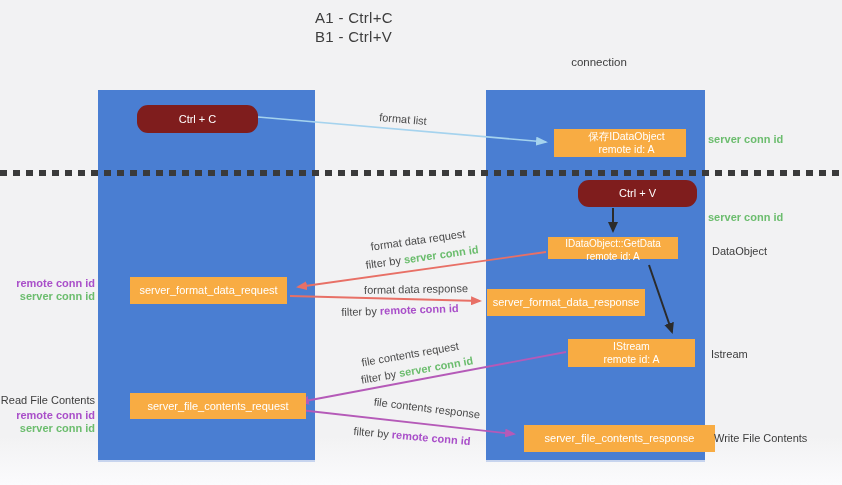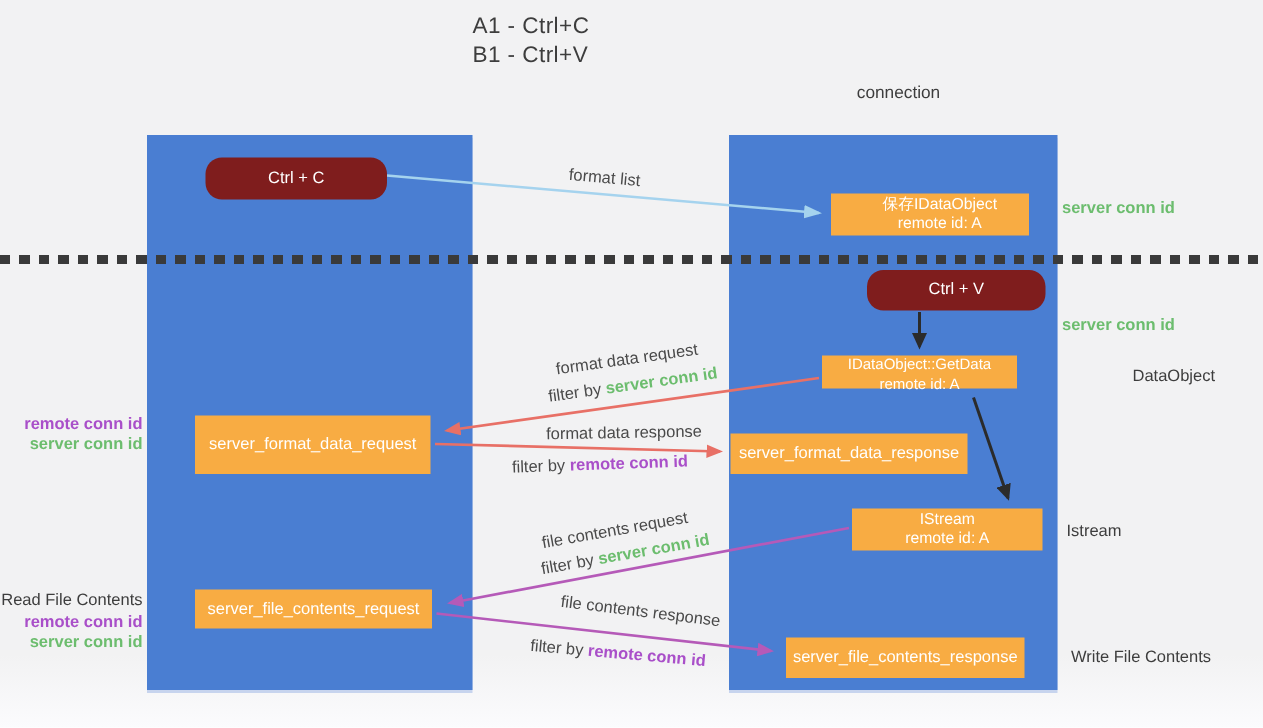--- a/index.html
+++ b/index.html
@@ -102,38 +102,38 @@
 
 <div class="box green" style="left:554px;top:180px;width:119px;height:27px;margin-left:24px;">
   <div>Ctrl + V</div>
 </div>
 
 <div class="box orange" style="left:548px;top:237px;width:130px;height:22px;font-size:10px;justify-content:space-between;">
   <div>IDataObject::GetData</div>
   <div>remote id: A</div>
 </div>
 
-<div class="box orange" style="left:130px;top:277px;width:157px;height:39px;">
+<div class="box orange" style="left:130px;top:277px;width:157px;height:27px;">
   <div>server_format_data_request</div>
 </div>
 
 <div class="box orange" style="left:487px;top:289px;width:158px;height:27px;">
   <div>server_format_data_response</div>
 </div>
 
 <div class="box orange" style="left:568px;top:339px;width:127px;height:28px;font-size:10.5px;">
   <div>IStream</div>
   <div>remote id: A</div>
 </div>
 
-<div class="box orange" style="left:130px;top:393px;width:158px;height:26px;">
+<div class="box orange" style="left:130px;top:393px;width:176px;height:26px;">
   <div>server_file_contents_request</div>
 </div>
 
-<div class="box orange" style="left:524px;top:425px;width:159px;height:27px;">
+<div class="box orange" style="left:524px;top:425px;width:191px;height:27px;">
   <div>server_file_contents_response</div>
 </div>
 
 <div class="alabel" style="left:403px;top:119px;transform:translate(-50%,-50%) rotate(5deg);">format list</div>
 
 <div class="alabel" style="left:418px;top:240px;transform:translate(-50%,-50%) rotate(-8deg);">format data request</div>
 <div class="alabel" style="left:422px;top:257px;transform:translate(-50%,-50%) rotate(-8deg);">
   <span>filter by</span>
   <span class="conn-green">server conn id</span>
 </div>
@@ -151,21 +151,21 @@
 </div>
 
 <div class="alabel" style="left:427px;top:408px;transform:translate(-50%,-50%) rotate(7deg);">file contents response</div>
 <div class="alabel" style="left:412px;top:436px;transform:translate(-50%,-50%) rotate(5deg);">
   <span>filter by</span>
   <span class="conn-purple">remote conn id</span>
 </div>
 
 <div class="side conn-green" style="left:708px;top:133px;">server conn id</div>
 <div class="side conn-green" style="left:708px;top:211px;">server conn id</div>
-<div class="side" style="left:712px;top:245px;margin-left:43px;">DataObject</div>
+<div class="side" style="left:712px;top:245px;">DataObject</div>
 <div class="side" style="left:711px;top:348px;">Istream</div>
 <div class="side" style="left:714px;top:432px;">Write File Contents</div>
 
 <div class="side side-right-align conn-purple" style="top:277px;">remote conn id</div>
 <div class="side side-right-align conn-green" style="top:290px;">server conn id</div>
 <div class="side side-right-align" style="top:394px;">Read File Contents</div>
 <div class="side side-right-align conn-purple" style="top:409px;">remote conn id</div>
 <div class="side side-right-align conn-green" style="top:422px;">server conn id</div>
 
 </body></html>

